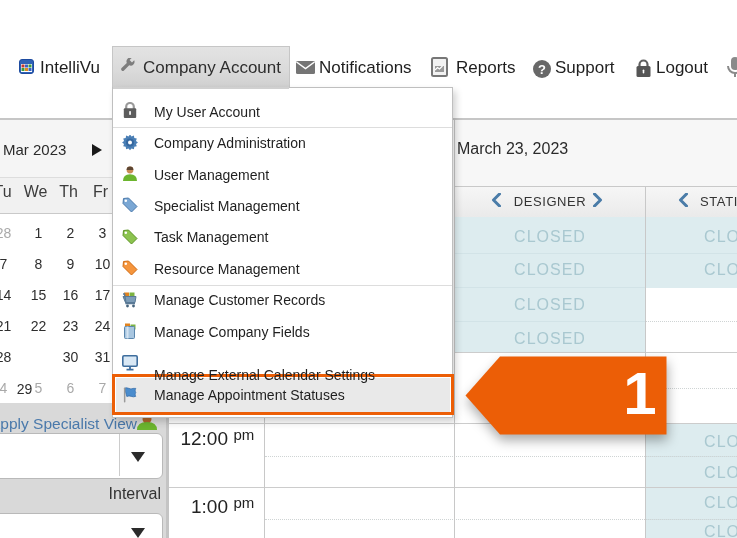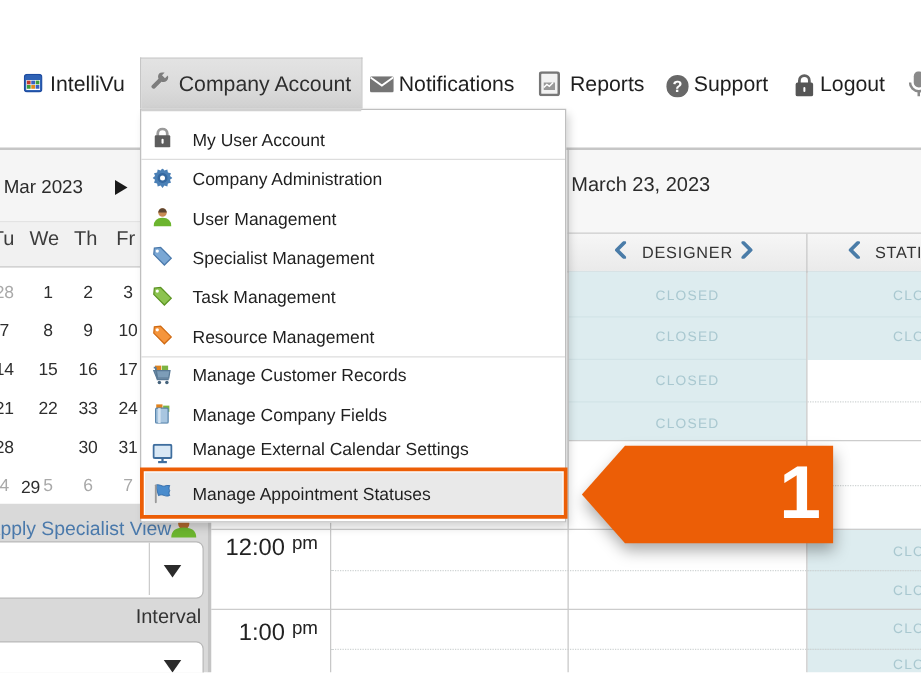--- a/index.html
+++ b/index.html
@@ -12,21 +12,21 @@
 .mcalhead{position:absolute;left:0;top:120px;width:166px;height:57px;background:#f5f5f5;border-bottom:1px solid #ddd;}
 .mcaldays{position:absolute;left:0;top:178px;width:166px;height:35px;background:#f1f1f1;border-bottom:1px solid #c9c9c9;}
 .dayname{position:absolute;top:184px;font-size:16px;color:#3c3c3c;width:33px;text-align:center;line-height:16px;}
 .drow{position:absolute;font-size:14px;color:#2e2e2e;width:33px;text-align:center;line-height:31px;height:31px;}
 .dmut{color:#a9a9a9;}
 
 .hline{position:absolute;height:0;border-top:1px solid #ccc;}
 .dline{position:absolute;height:0;border-top:1px dotted #cfd4d4;}
 .vline{position:absolute;width:0;border-left:1px solid #c8c8c8;}
 .blue{position:absolute;background:#ddecef;}
-.closed{position:absolute;font-size:11px;letter-spacing:1px;color:#a9c8d0;text-align:center;line-height:12px;}
+.closed{position:absolute;font-size:16px;letter-spacing:1px;color:#a9c8d0;text-align:center;line-height:12px;}
 .bsep{position:absolute;height:0;border-top:1px solid #d2e3e7;}
 
 .menuitem{position:absolute;left:154px;font-size:14px;color:#1f1f1f;line-height:17px;white-space:nowrap;}
 .micon{position:absolute;left:122px;width:16px;height:16px;}
 .msep{position:absolute;left:113px;width:339px;height:0;border-top:1px solid #ddd;}
 </style>
 </head>
 <body>
 
 <div class="abs" style="left:0;top:118px;width:737px;height:2px;background:#c6c6c6;"></div>
@@ -101,21 +101,21 @@
 <div class="drow" style="left:-13px;top:249px;">7</div>
 <div class="drow" style="left:22px;top:249px;">8</div>
 <div class="drow" style="left:54px;top:249px;">9</div>
 <div class="drow" style="left:86px;top:249px;">10</div>
 <div class="drow" style="left:-13px;top:280px;">14</div>
 <div class="drow" style="left:22px;top:280px;">15</div>
 <div class="drow" style="left:54px;top:280px;">16</div>
 <div class="drow" style="left:86px;top:280px;">17</div>
 <div class="drow" style="left:-13px;top:311px;">21</div>
 <div class="drow" style="left:22px;top:311px;">22</div>
-<div class="drow" style="left:54px;top:311px;">33</div>
+<div class="drow" style="left:54px;top:311px;">23</div>
 <div class="drow" style="left:86px;top:311px;">24</div>
 <div class="drow" style="left:-13px;top:342px;">28</div>
 <div class="drow" style="left:8px;top:342px;margin-top:32px;">29</div>
 <div class="drow" style="left:54px;top:342px;">30</div>
 <div class="drow" style="left:86px;top:342px;">31</div>
 <div class="drow dmut" style="left:-13px;top:373px;">4</div>
 <div class="drow dmut" style="left:22px;top:373px;">5</div>
 <div class="drow dmut" style="left:54px;top:373px;">6</div>
 <div class="drow dmut" style="left:86px;top:373px;">7</div>
 
@@ -246,21 +246,21 @@
   <rect x="8.5" y="1.5" width="5" height="5" fill="#7cb342"></rect>
   <rect x="2.5" y="3.5" width="10" height="12" rx="1" fill="#a8c6e0" stroke="#5a86ad" stroke-width="1"></rect>
   <rect x="4.5" y="3.5" width="2" height="12" fill="#d4e4f2"></rect>
 </svg>
 <div class="menuitem" style="top:324px;">Manage Company Fields</div>
 
 <svg class="micon" style="top:355px" viewBox="0 0 16 16">
   <rect x="0.8" y="0.8" width="14.4" height="10.5" rx="1.2" fill="#d9e8f5" stroke="#3f6e9e" stroke-width="1.6"></rect>
   <path d="M8 11.5 V14 M4.5 14.7 H11.5" stroke="#3f6e9e" stroke-width="1.8"></path>
 </svg>
-<div class="menuitem" style="top:351px;">Manage External Calendar Settings</div>
+<div class="menuitem" style="top:367px;">Manage External Calendar Settings</div>
 
 <svg class="micon" style="top:387px" viewBox="0 0 16 16">
   <path d="M2.5 1.3 C5.5 -0.5 8 3.2 11 1.4 L13.8 1.4 C13 3 13 4 13.8 5.5 C13 7 13 8 13.8 9.3 C10.5 11.2 8 7.5 4.8 9.5 Z" fill="#4a8ccd" stroke="#2d66a5" stroke-width="0.7"></path>
   <rect x="1.9" y="0.5" width="1.5" height="15" rx="0.75" fill="#9a9a9a"></rect>
 </svg>
 <div class="menuitem" style="top:387px;">Manage Appointment Statuses</div>
 
 <svg class="abs" style="left:455px;top:345px;filter:drop-shadow(1px 6px 6px rgba(0,0,0,0.33));" width="225" height="100" viewBox="0 0 225 100">
   <polygon points="211.5,11.5 45,11.5 10.5,50.5 45,89.5 211.5,89.5" fill="#ec5e06"></polygon>
   <text x="185" y="69" font-family="Liberation Sans" font-size="60" font-weight="bold" fill="#fff" text-anchor="middle">1</text>

